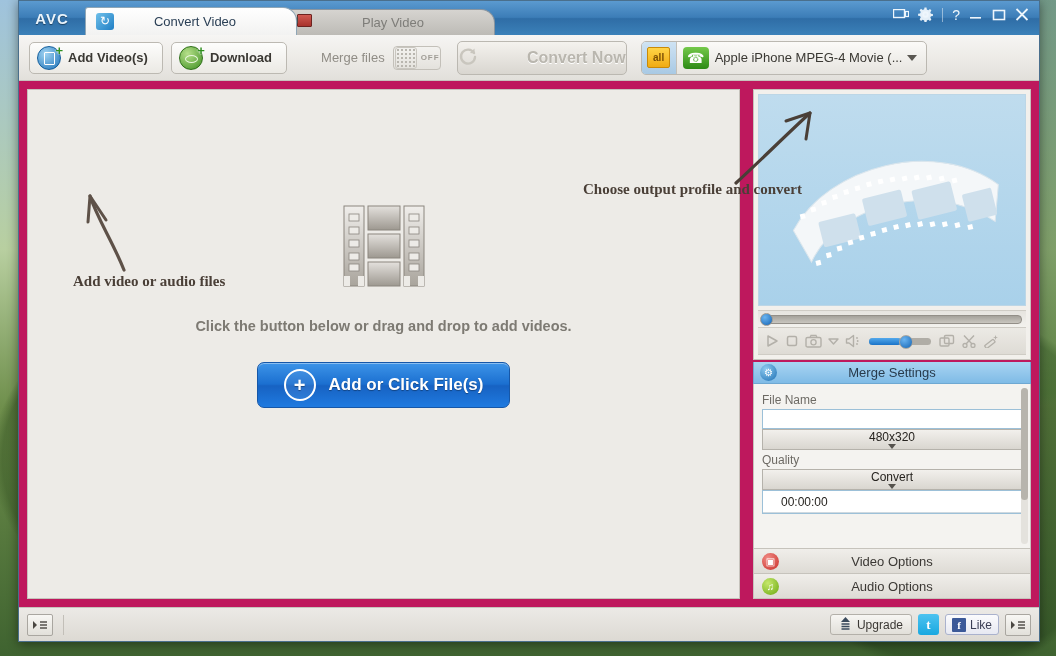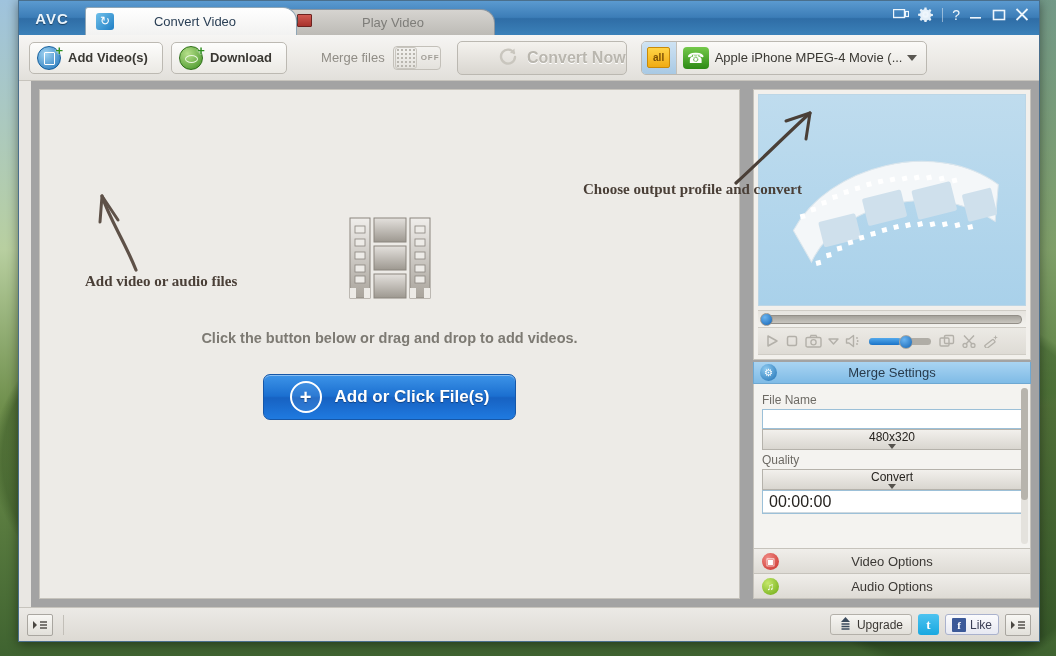--- a/index.html
+++ b/index.html
@@ -113,21 +113,21 @@
   }
   .toggle .knob{
     width:23px;height:20px;margin:1px;border-radius:3px;
     background:linear-gradient(to bottom,#fcfcfb,#e6e4df);
     border:1px solid #c9c6bf;
     background-image:radial-gradient(circle,#b9b6af 0.8px,transparent 0.9px);
     background-size:4px 4px;background-position:center;
   }
   .toggle .offtext{font-size:8px;color:#a09d96;letter-spacing:1px;margin-left:3px;font-weight:bold;}
   .convert-btn{
-    height:34px;min-width:170px;display:flex;align-items:center;justify-content:flex-end;gap:9px;
+    height:34px;min-width:170px;display:flex;align-items:center;justify-content:space-between;gap:9px;
     border:1px solid #bbb8b1;border-radius:5px;margin-left:8px;
     background:linear-gradient(to bottom,#f4f2ee,#d9d6d0);
     font-size:16px;font-weight:bold;color:#b9b6ae;
     text-shadow:0 1px 0 #fff;box-sizing:border-box;
   }
   .profile-box{
     height:34px;display:flex;align-items:center;margin-left:6px;
     border:1px solid #bbb8b1;border-radius:5px;overflow:hidden;
     background:linear-gradient(to bottom,#fbfaf8,#e6e4df);box-sizing:border-box;
   }
@@ -144,32 +144,32 @@
     width:26px;height:22px;margin:0 6px;border-radius:4px;
     background:linear-gradient(to bottom,#74c94a,#2c8a16);
     display:flex;align-items:center;justify-content:center;color:#fff;font-size:14px;
   }
   .profile-text{font-size:13px;color:#3a3833;white-space:nowrap;}
   .caret{
     width:0;height:0;border-left:5px solid transparent;border-right:5px solid transparent;
     border-top:6px solid #5a5752;margin:0 9px 0 5px;
   }
   
-  .body{flex:1;display:flex;padding:8px;box-sizing:border-box;gap:13px;background:#a3a3a3;min-height:0;margin-left:12px;}
+  .body{flex:1;display:flex;padding:8px;box-sizing:border-box;gap:13px;background:#be185d;min-height:0;}
   .dropzone{
     flex:1;border:1px solid #c6c3bc;background:#edebe7;position:relative;overflow:hidden;
   }
   .anno{
     position:absolute;font-family:"Liberation Serif",serif;font-weight:bold;
     font-size:15px;color:#4a3f37;white-space:nowrap;
   }
   .anno-tl{left:45px;top:183px;}
   .arrow-svg{position:absolute;pointer-events:none;}
   .center-col{
-    position:absolute;left:0;right:0;top:124px;display:flex;flex-direction:column;align-items:center;
+    position:absolute;left:0;right:0;top:112px;display:flex;flex-direction:column;align-items:center;
   }
   .film-icon{width:88px;height:88px;position:relative;margin-bottom:28px;}
   .hint{font-size:14.5px;font-weight:bold;color:#7d7a73;margin-bottom:28px;}
   .addbtn{
     display:flex;align-items:center;gap:13px;padding:0 26px;height:46px;
     border-radius:7px;border:1px solid #1657a8;
     background:linear-gradient(to bottom,#3d94e8 0%,#1b6fd0 48%,#1762c2 52%,#1f7ae0 100%);
     color:#fff;font-size:17px;font-weight:bold;text-shadow:0 1px 1px rgba(0,0,0,.35);
     box-shadow:inset 0 1px 0 rgba(255,255,255,.4);box-sizing:border-box;
   }
@@ -229,21 +229,21 @@
   }
   .fld-select{
     height:21px;border:1px solid #b5b2ab;box-sizing:border-box;
     background:linear-gradient(to bottom,#f2f0ec,#d9d6d0);
     font-size:12px;color:#26231f;padding:0 5px;display:flex;align-items:center;
     justify-content:space-between;
     flex-direction:column;
   }
   .fld-select .sc{width:0;height:0;border-left:4px solid transparent;border-right:4px solid transparent;border-top:5px solid #55524d;}
   .dur-box{border:1px solid #9cc0d8;background:#fff;box-sizing:border-box;}
-  .dur-top{height:21px;display:flex;align-items:center;padding:0 6px;font-size:16px;color:#26231f;border-bottom:1px solid #cfd9e0;}
+  .dur-top{height:21px;display:flex;align-items:center;padding:0 18px;font-size:12px;color:#26231f;border-bottom:1px solid #cfd9e0;}
   .vscroll{
     position:absolute;right:2px;top:4px;width:7px;bottom:4px;background:#e4e2dd;border-radius:4px;
   }
   .vscroll .thumb{position:absolute;top:0;left:0;width:7px;height:72%;background:#b7b4ad;border-radius:4px;}
   .opt-row{
     height:25px;display:flex;align-items:center;justify-content:center;position:relative;
     background:linear-gradient(to bottom,#f0eeea,#dedbd5);
     border:1px solid #c6c3bc;border-top:none;font-size:13px;color:#3b3834;box-sizing:border-box;
   }
   .opt-row .oi{position:absolute;left:8px;width:17px;height:17px;border-radius:50%;

